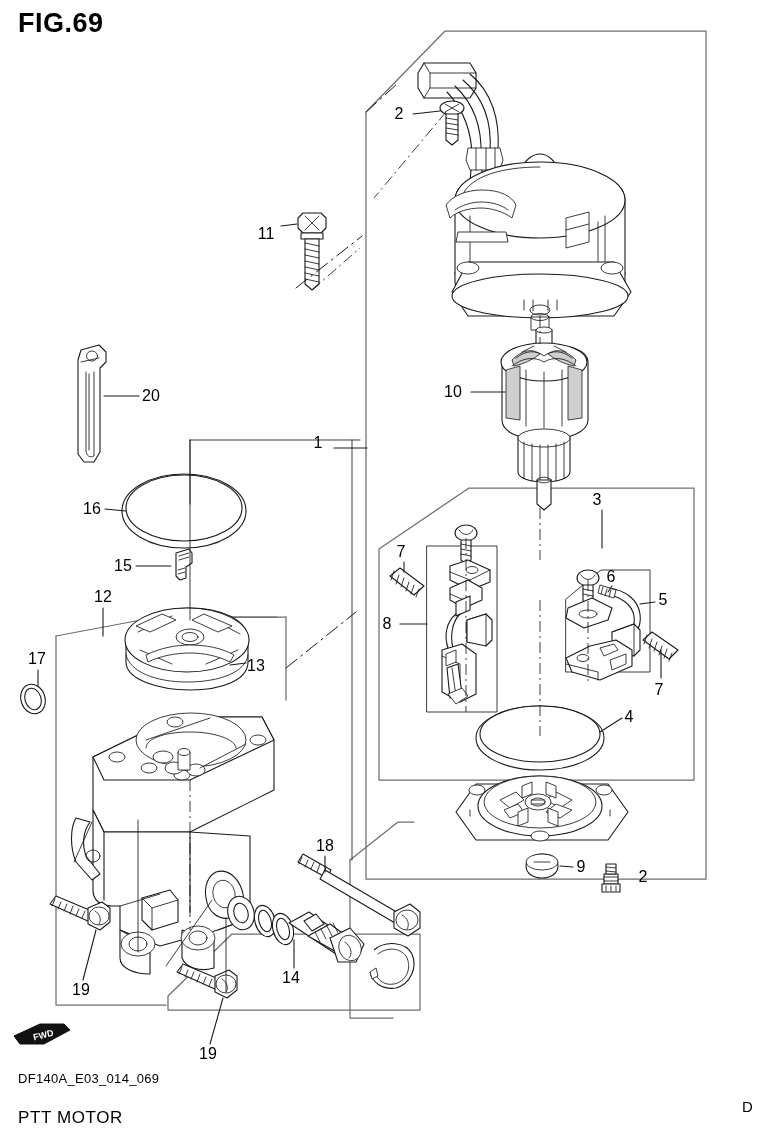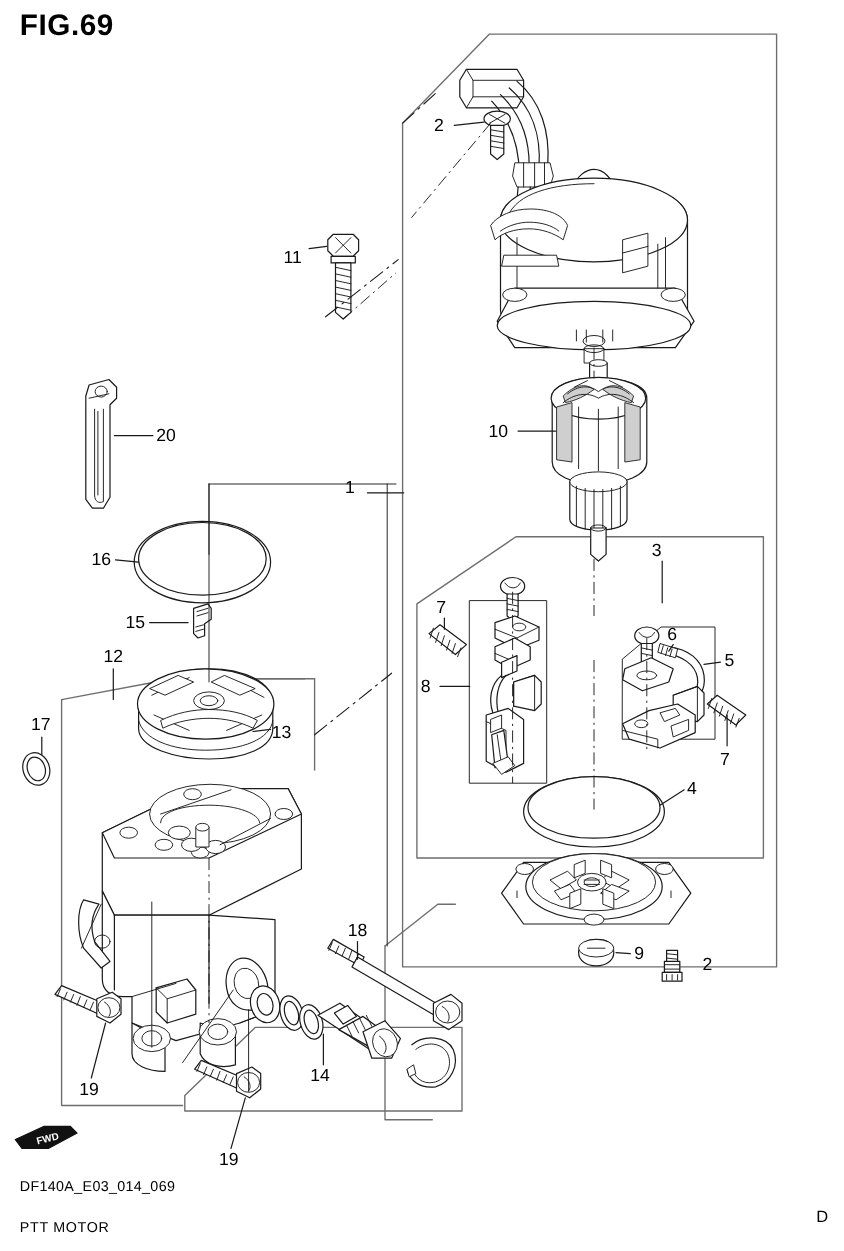--- a/index.html
+++ b/index.html
@@ -1,21 +1,21 @@
 <!DOCTYPE html>
 <html><head>
 <meta charset="utf-8">
 <style>
   html,body{margin:0;padding:0;background:#ffffff;}
   body{width:767px;height:1137px;position:relative;overflow:hidden;
        font-family:"Liberation Sans",sans-serif;color:#000;}
   #sheet{position:absolute;inset:0;width:767px;height:983px;}
   .fig-title{position:absolute;left:18px;top:8px;font-size:27px;font-weight:bold;letter-spacing:.5px;}
   .foot-code{position:absolute;left:18px;top:1071px;font-size:13px;letter-spacing:.3px;}
-  .foot-name{position:absolute;left:18px;top:1108px;font-size:13px;letter-spacing:.6px;}
+  .foot-name{position:absolute;left:18px;top:1108px;font-size:17px;letter-spacing:.6px;}
   .foot-page{position:absolute;left:742px;top:1098px;font-size:15px;}
   svg.art{position:absolute;left:0;top:0;width:767px;height:1137px;}
   svg.art *{vector-effect:non-scaling-stroke;}
   .ln{fill:none;stroke:#1a1a1a;stroke-width:1.1;stroke-linecap:round;stroke-linejoin:round;}
   .ln-t{fill:none;stroke:#1a1a1a;stroke-width:.85;stroke-linecap:round;stroke-linejoin:round;}
   .fillw{fill:#ffffff;stroke:#1a1a1a;stroke-width:1.1;stroke-linejoin:round;}
   .fillw-t{fill:#ffffff;stroke:#1a1a1a;stroke-width:.85;stroke-linejoin:round;}
   .grp{fill:none;stroke:#6e6e6e;stroke-width:1.25;stroke-linejoin:round;stroke-linecap:round;}
   .lead{fill:none;stroke:#1a1a1a;stroke-width:1.1;stroke-linecap:round;}
   .dash{fill:none;stroke:#1a1a1a;stroke-width:1;stroke-dasharray:14 5 2 5;stroke-linecap:round;}

